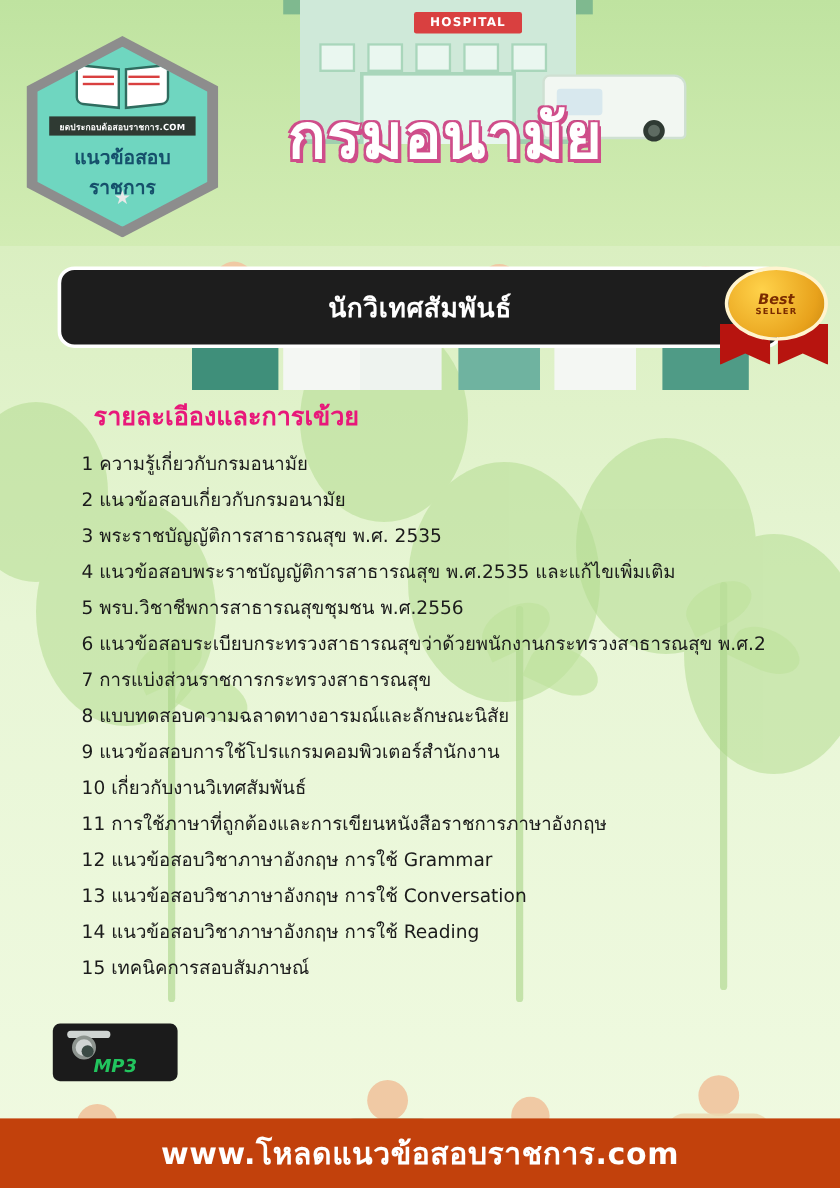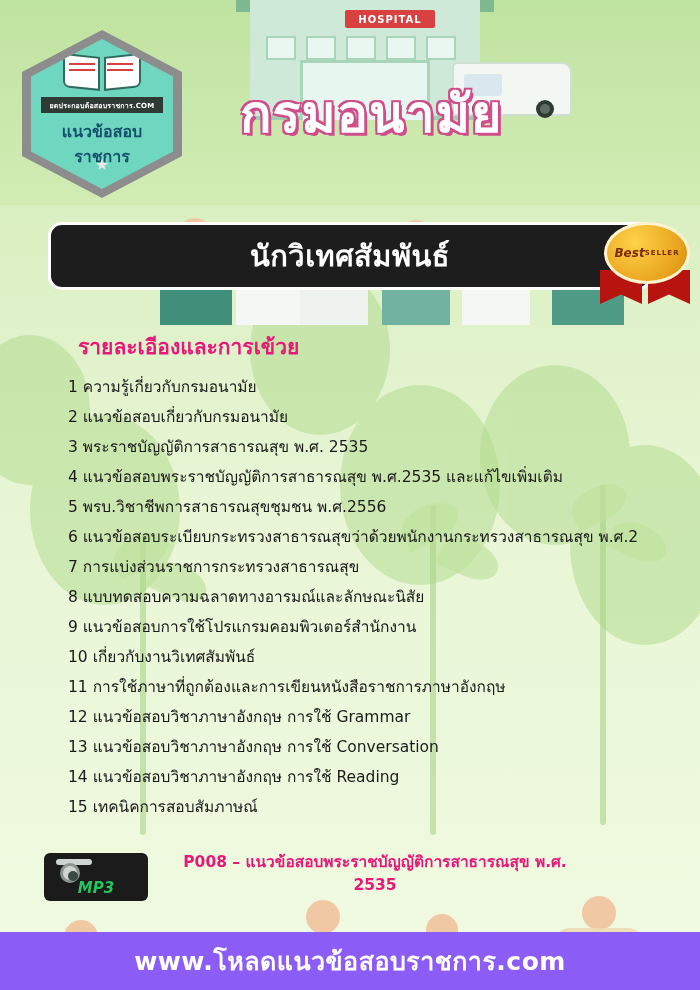--- a/index.html
+++ b/index.html
@@ -139,33 +139,33 @@
     text-shadow: 3px 3px 0 #cf4d8a, -2px -2px 0 #cf4d8a, 2px -2px 0 #cf4d8a, -2px 2px 0 #cf4d8a;
   }
 
   .title-bar {
     position: absolute; left: 48px; top: 222px; width: 604px; height: 68px;
     background: #1d1d1d; border: 3px solid #fff; border-radius: 14px;
     z-index: 6;
     display: flex; align-items: center; justify-content: center;
   }
   .title-bar .txt {
-    color: #fff; font-size: 29px; font-weight: bold; letter-spacing: .5px;
+    color: #fff; font-size: 22px; font-weight: bold; letter-spacing: .5px;
   }
 
   
   .seller {
     position: absolute; right: 0px; top: 222px; width: 104px; height: 88px; z-index: 7;
   }
   .seller .circle {
     position: absolute; left: 8px; top: 0; width: 86px; height: 62px;
     border-radius: 50%;
     background: radial-gradient(circle at 35% 30%, #ffd24a, #e8a21c 70%, #c8860f 100%);
     border: 3px solid #fff4cf;
-    display: flex; flex-direction: row; align-items: center; justify-content: center;
+    display: flex; flex-direction: column; align-items: center; justify-content: center;
   }
   .seller .t1 { color: #7a2b00; font-size: 12px; font-weight: bold; font-style: italic; }
   .seller .t2 { color: #7a2b00; font-size: 7px; font-weight: bold; letter-spacing: 1px; }
   .seller .tailL, .seller .tailR {
     position: absolute; top: 48px; width: 42px; height: 34px; background: #b7140f;
   }
   .seller .tailL { left: 4px; clip-path: polygon(0 0, 100% 0, 100% 100%, 50% 72%, 0 100%); }
   .seller .tailR { left: 52px; clip-path: polygon(0 0, 100% 0, 100% 100%, 50% 72%, 0 100%); }
 
   
@@ -217,21 +217,21 @@
     position: absolute; right: 0px; top: 4px; width: 74px; height: 50px;
     background: #e02b2b; border-radius: 50% 50% 50% 4px;
     display: flex; align-items: center; justify-content: center;
     color: #fff; font-size: 17px; font-weight: bold; font-style: italic;
     box-shadow: 0 0 0 3px #fff inset;
   }
 
   
   .footer {
     position: absolute; left: 0; bottom: 0; width: 700px; height: 58px;
-    background: #8b5cf6; z-index: 8;
+    background: #c2410c; z-index: 8;
     display: flex; align-items: center; justify-content: center;
   }
   .footer .url {
     color: #fff; font-size: 25px; font-weight: bold; letter-spacing: .5px;
   }
 </style>
 </head>
 <body>
 
 <div class="bg">
@@ -379,19 +379,18 @@
 
 <div class="mp3bar">
   <div class="mp3box">
     <div class="cam">
       <div class="top"></div>
       <div class="lens"></div>
     </div>
     <div class="label">MP3</div>
   </div>
   <div class="mp3text">
-    <div>P008 – แนวข้อสอบพระราชบัญญัติการสาธารณสุข พ.ศ. 2535</div>
   </div>
 </div>
 
 <div class="footer">
   <div class="url">www.โหลดแนวข้อสอบราชการ.com</div>
 </div>
 
 </body></html>

